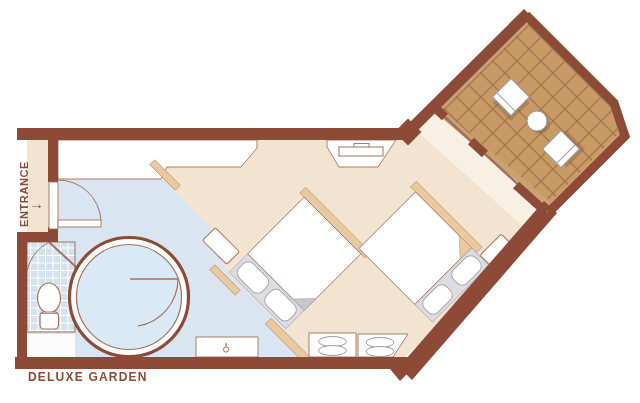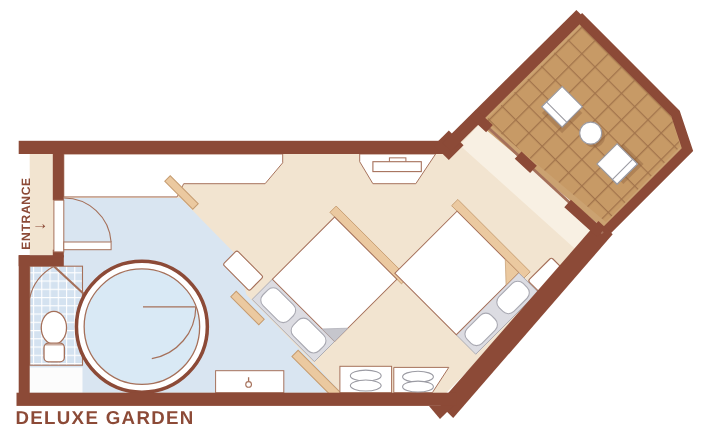--- a/index.html
+++ b/index.html
@@ -1,19 +1,19 @@
 <!DOCTYPE html>
 <html style="--wall: #8C4A37; --outline: #A5705A; --floor: #F2E4D0; --floor-light: #F8F0E3; --hall: #D9E5F1; --tile: #D4E2F0; --shower: #D9E9F5; --tan: #EBC9A0; --tan-border: #C69C70; --deck: #C79A66; --deck-line: #8F5F3D; --deck-margin: #CBA271; --mattress: #DCDCE2; --gray-line: #A9A9B2; --fold: #C6C6CD; --furniture-line: #9B9BA3;"><head>
 <meta charset="utf-8">
 <style>
   html,body{margin:0;padding:0;background:#ffffff;}
   .stage{position:relative;width:640px;height:403px;background:#fff;overflow:hidden;
          font-family:"Liberation Sans",sans-serif;}
   .stage svg{position:absolute;left:0;top:0;}
-  .plan-title{position:absolute;left:14px;top:370px;font-size:17px;font-weight:bold;
+  .plan-title{position:absolute;left:28px;top:370px;font-size:12px;font-weight:bold;
               letter-spacing:1.2px;color:var(--wall,#8C4A37);}
   .entrance-label{position:absolute;left:-21px;top:188px;width:90px;text-align:center;
               font-size:11px;font-weight:bold;letter-spacing:.6px;color:var(--wall,#8C4A37);
               transform:rotate(-90deg);}
   .entrance-arrow{position:absolute;left:29px;top:195px;font-size:15px;font-weight:bold;
               color:var(--wall,#8C4A37);}
 </style>
 </head>
 <body>
 

